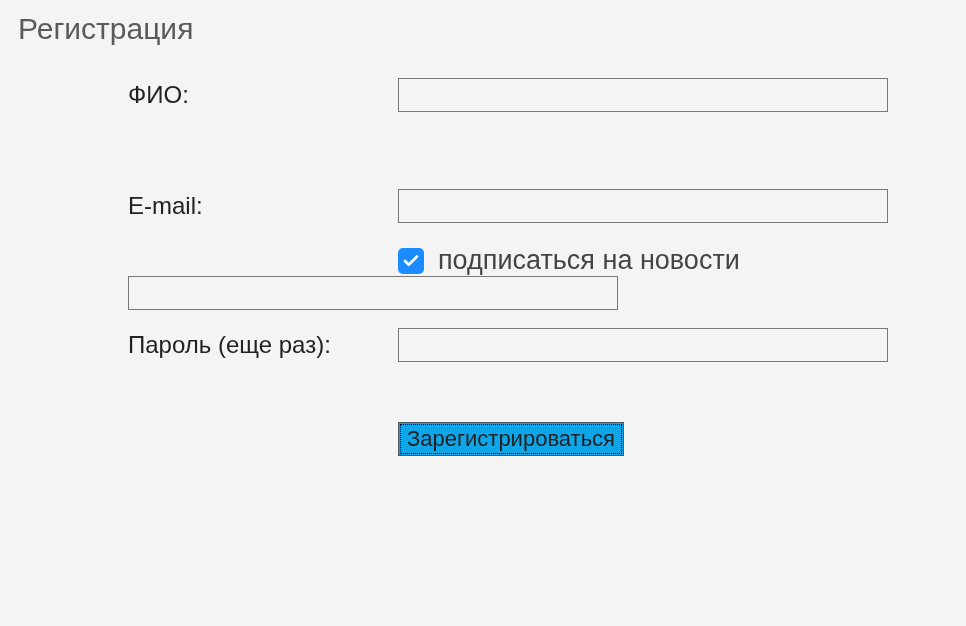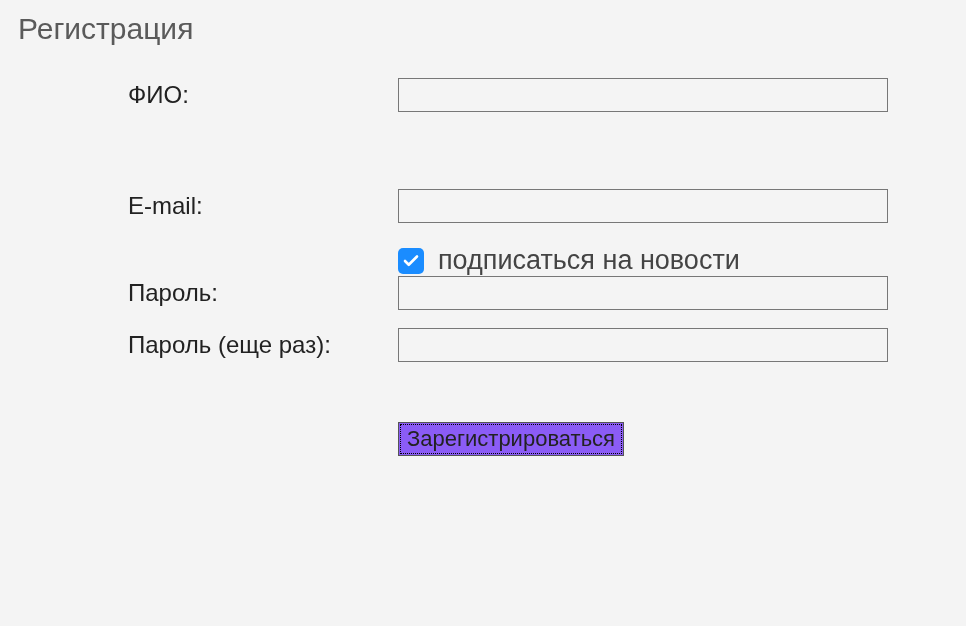--- a/index.html
+++ b/index.html
@@ -81,21 +81,21 @@
       font-size: 27px;
       color: #444;
     }
     .submit-row {
       padding-left: 270px;
       margin-top: 60px;
     }
     button.submit-btn {
       font-size: 22px;
       padding: 3px 8px;
-      background: #8b5cf6;
+      background: #0ea5e9;
       border: 1px solid #555;
       outline: 1px dotted #000;
       outline-offset: -3px;
       cursor: pointer;
       font-family: inherit;
       color: #222;
     }
   </style>
 </head>
 <body>
@@ -123,21 +123,20 @@
       <span class="checkbox-box">
         <svg viewBox="0 0 24 24">
           <path d="M4 12 L9 17 L20 6" stroke="#ffffff" stroke-width="3.5" fill="none" stroke-linecap="round" stroke-linejoin="round"></path>
         </svg>
       </span>
       <span class="checkbox-label">подписаться на новости</span>
     </label>
   </div>
 
   <div class="form-row">
-    <div class="label-col">Пароль:</div>
     <div class="input-col">
       <input type="password" class="text-field" value="" style="">
     </div>
   </div>
 
   <div class="form-row">
     <div class="label-col">Пароль (еще раз):</div>
     <div class="input-col">
       <input type="password" class="text-field" value="" style="">
     </div>

